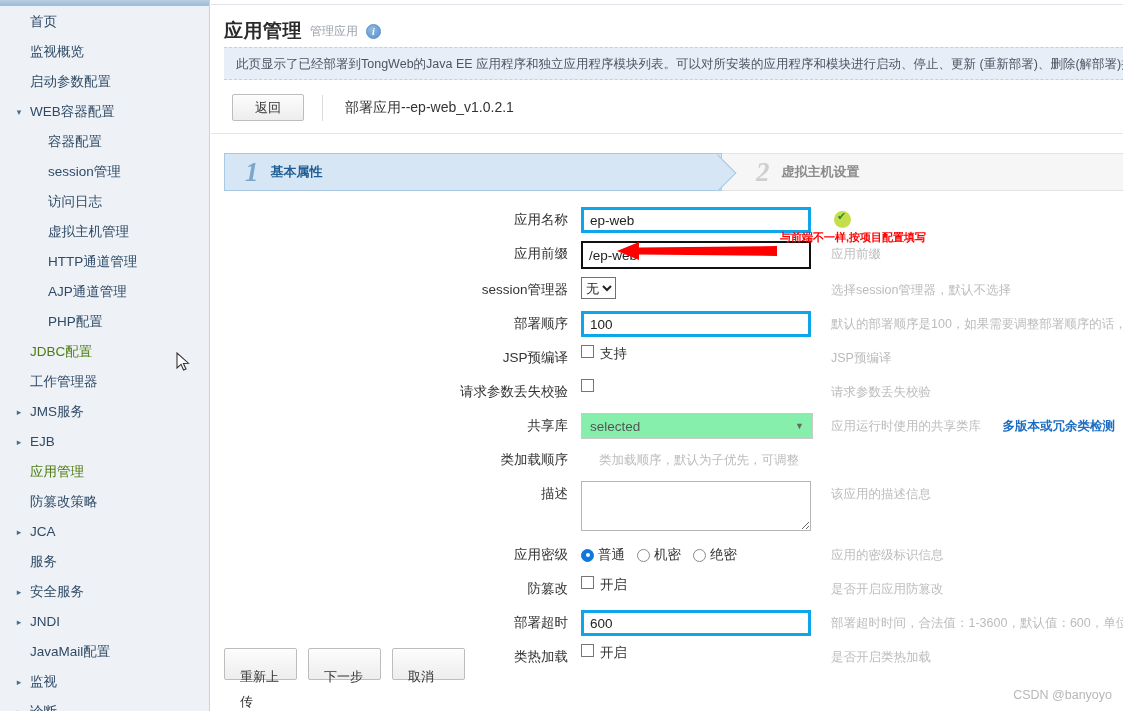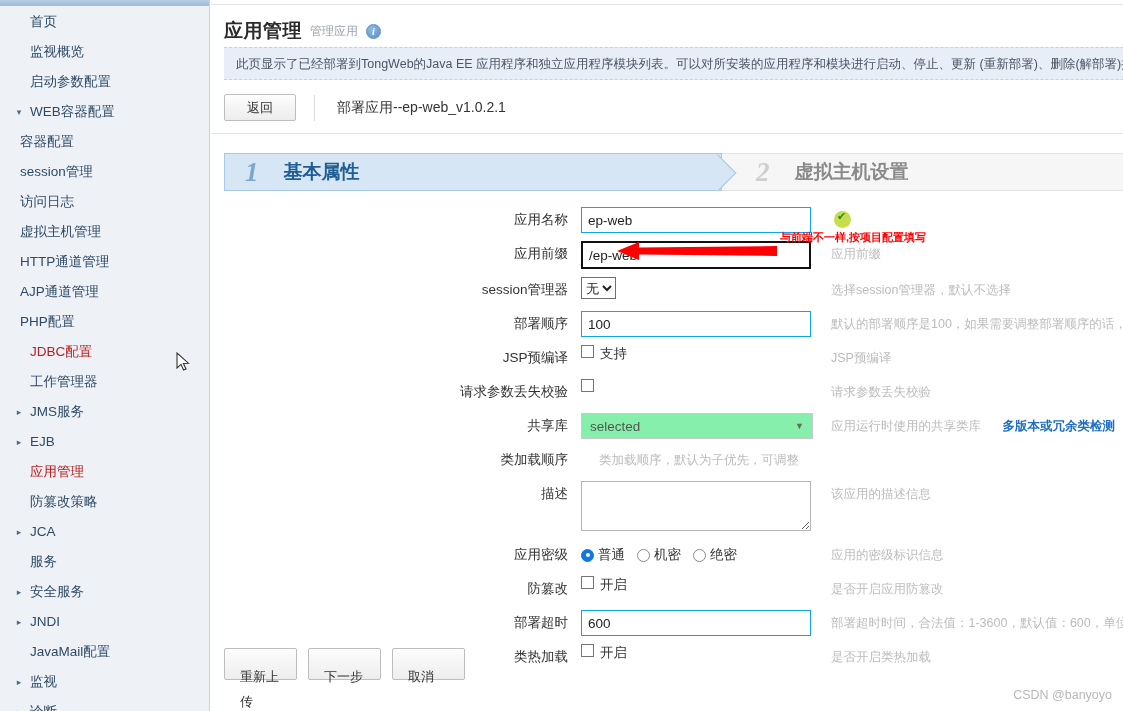--- a/index.html
+++ b/index.html
@@ -33,22 +33,22 @@
     position: relative;
     height: 30px;
     line-height: 30px;
     font-size: 13.5px;
     color: #2f4a66;
     white-space: nowrap;
     cursor: pointer;
   }
   .nav-item .nav-label { display: inline-block; }
   .nav-item.lvl0 .nav-label { padding-left: 30px; }
-  .nav-item.lvl1 .nav-label { padding-left: 20px; }
-  .nav-item.link .nav-label { color: #b91c1c; }
+  .nav-item.lvl1 .nav-label { padding-left: 48px; }
+  .nav-item.link .nav-label { color: #4d7c0f; }
   .nav-item .caret {
     position: absolute;
     left: 13px; top: 0;
     width: 12px; height: 30px;
     line-height: 30px;
     font-size: 9px;
     color: #4a6customer;
     color: #4a6b8a;
     text-align: center;
   }
@@ -95,21 +95,21 @@
     border-top: 1px dashed #c3cfe2;
     border-bottom: 1px dashed #c3cfe2;
     line-height: 33px;
     font-size: 12.5px;
     color: #4b5563;
     padding-left: 12px;
     white-space: nowrap;
     overflow: hidden;
   }
   #action-row {
-    position: absolute; left: 13px; top: 94px;
+    position: absolute; left: 21px; top: 94px;
     display: flex; align-items: center;
   }
   .btn {
     background: linear-gradient(#fdfdfd, #ededed);
     border: 1px solid #bdbdbd;
     border-radius: 2px;
     font-size: 13px;
     color: #333;
     padding: 0 12px;
     height: 27px;
@@ -139,21 +139,21 @@
     height: 38px;
     display: flex; align-items: center;
     padding-left: 20px;
     cursor: pointer;
   }
   .step-num {
     font-size: 27px; font-style: italic; font-weight: bold;
     margin-right: 12px; line-height: 1;
     font-family: "Liberation Serif", serif;
   }
-  .step-label { font-size: 19px; font-weight: bold; margin-left: 13px; }
+  .step-label { font-size: 13px; font-weight: bold; }
   .step.active {
     width: 498px;
     background: #d6e6f4;
     border: 1px solid #a9c8e2;
   }
   .step.active .step-num { color: #7aa8cd; }
   .step.active .step-label { color: #1f5d94; }
   .step.active::after {
     content: "";
     position: absolute; right: -10px; top: 6px;
@@ -194,21 +194,21 @@
   .fctl { width: 232px; flex: 0 0 232px; }
   .fhint {
     margin-left: 18px;
     font-size: 12.5px;
     color: #bcbcbc;
     line-height: 26px;
     white-space: nowrap;
   }
   .txt {
     width: 230px; height: 26px;
-    border: 1px solid #0ea5e9;
+    border: 3px solid #0ea5e9;
     padding: 0 6px;
     font-size: 13.5px;
     color: #222;
     font-family: "Liberation Sans", sans-serif;
     background: #fff;
     outline: none;
   }
   .txt.focused {
     border: 2px solid #111;
     height: 28px;

